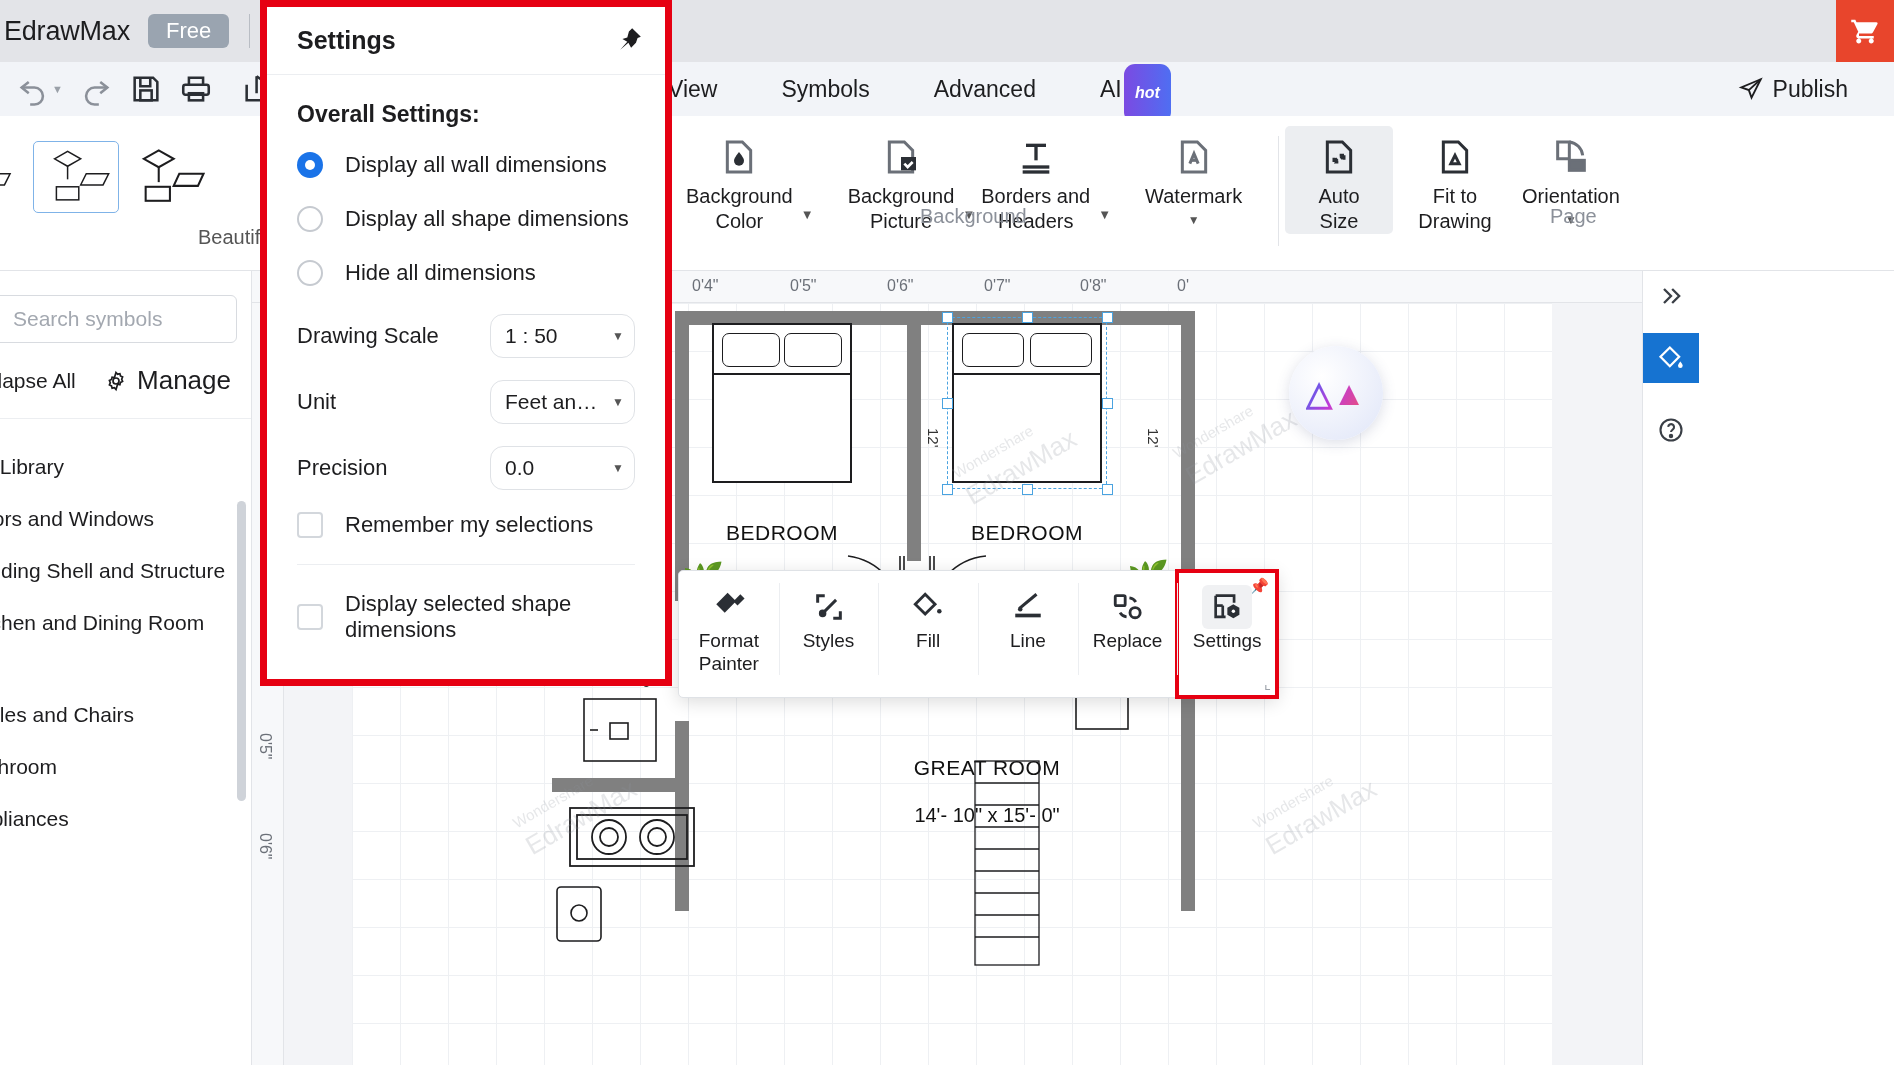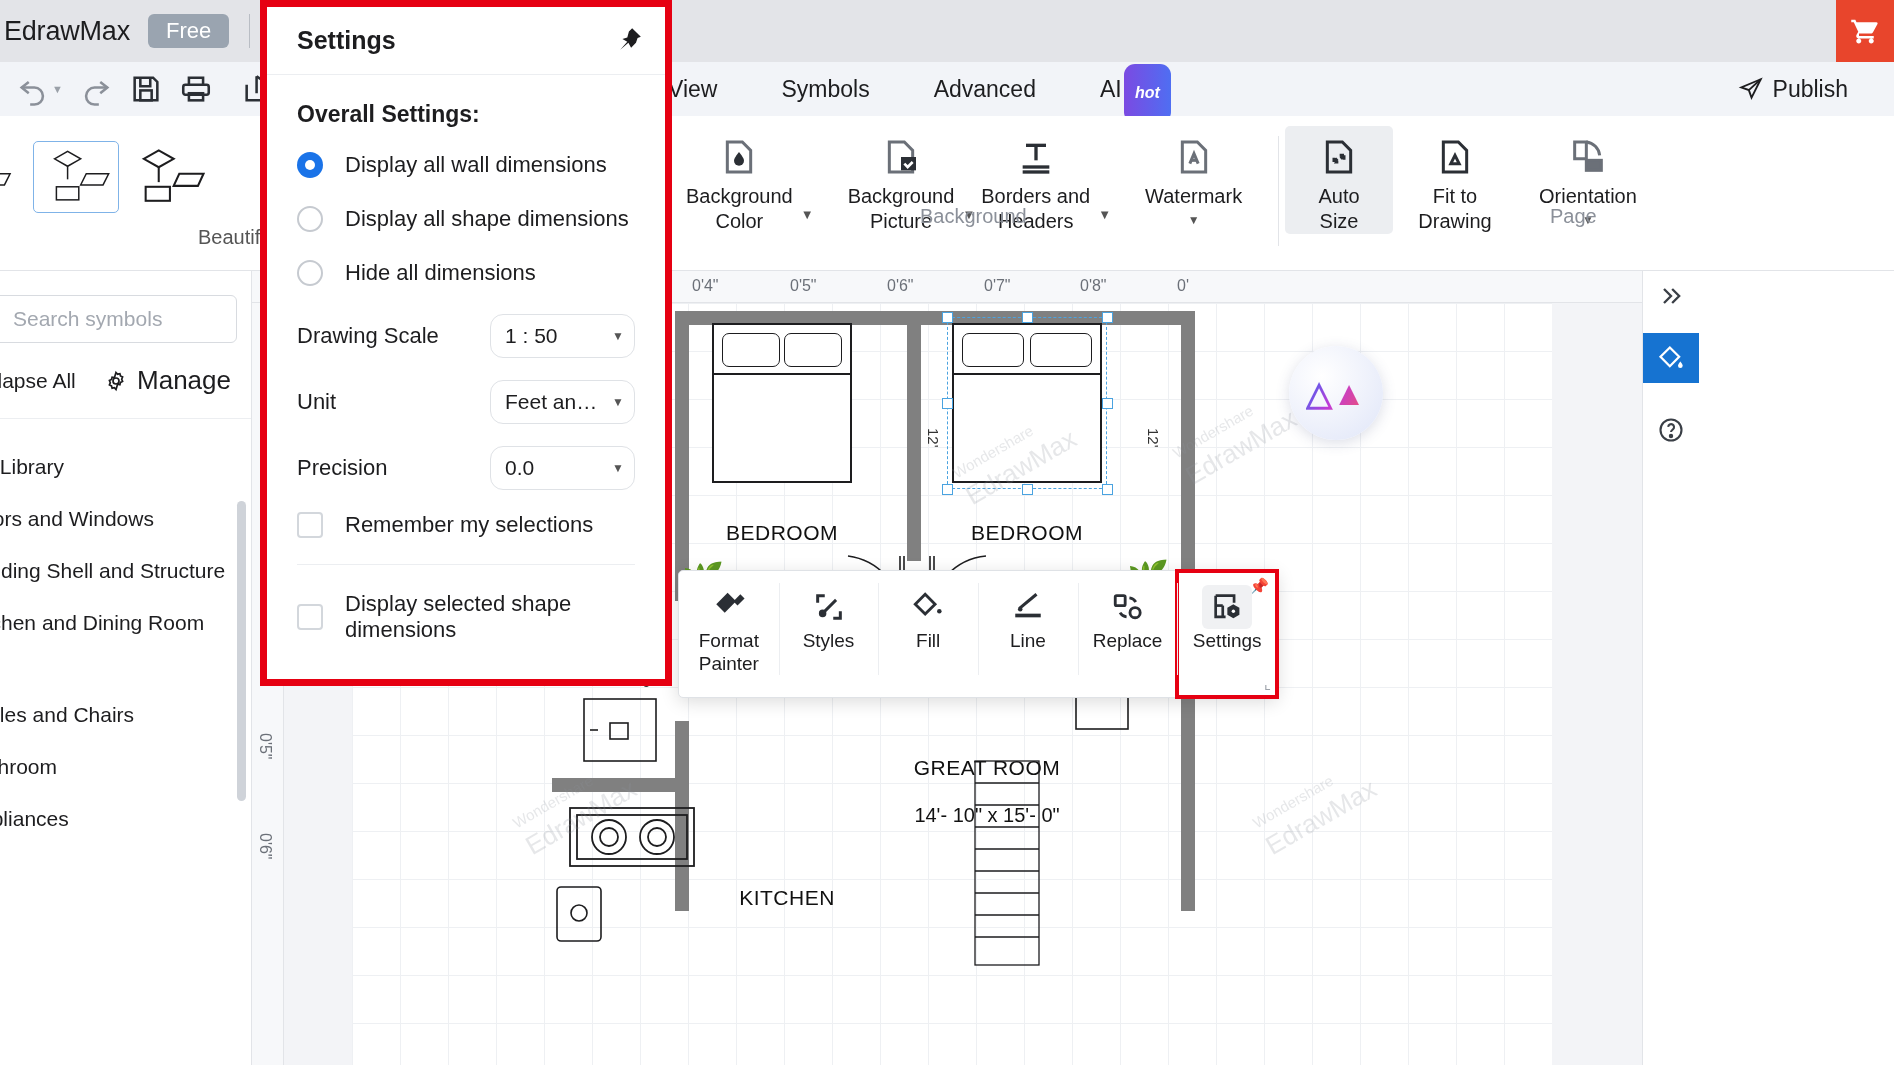--- a/index.html
+++ b/index.html
@@ -457,21 +457,21 @@
         <span class="ricon">
           <svg viewBox="0 0 24 24" fill="none" stroke="#2b2f35" stroke-width="1.8">
             <path d="M5 3h9l5 5v13H5z"></path>
               <path d="M9.5 16l2.5-5 2.5 5z"></path>
           </svg>
         </span>
         <span class="rlabel">Fit to
 Drawing</span>
       </div>
 
-      <div class="rbtn" style="margin-left:24px">
+      <div class="rbtn" style="margin-left:7px">
         <span class="ricon">
           <svg viewBox="0 0 24 24" fill="none" stroke="#6b7078" stroke-width="1.8">
             <path d="M4 3h7v10H4z"></path>
               <path d="M11 3a9 9 0 018 8"></path>
               <rect x="11" y="14" width="9" height="6" fill="#6b7078"></rect>
           </svg>
         </span>
         <span class="rlabel">Orientation</span>
         <span class="rcaret">▼</span>
       </div>
@@ -577,23 +577,20 @@
         <path d="M8 68A62 62 0 0164 8"></path>
           <path d="M8 8v60"></path>
           <path d="M12 8v60"></path>
       </svg>
 
       <div class="room-label" style="left:520px; top:430px; width:230px">
         <div class="rname">GREAT ROOM</div>
         <div class="rdim">14'- 10" x 15'- 0"</div>
       </div>
 
-      <div class="room-label" style="left:350px; top:560px; width:170px">
-        <div class="rname">KITCHEN</div>
-      </div>
       <svg style="position:absolute;left:215px;top:500px;width:130px;height:70px" viewBox="0 0 130 70" fill="none" stroke="#1d1d1f" stroke-width="1.8">
         <rect x="3" y="5" width="124" height="58"></rect>
           <rect x="10" y="12" width="110" height="44"></rect>
         <circle cx="42" cy="34" r="17"></circle>
           <circle cx="42" cy="34" r="9"></circle>
         <circle cx="90" cy="34" r="17"></circle>
           <circle cx="90" cy="34" r="9"></circle>
       </svg>
       <svg style="position:absolute;left:228px;top:390px;width:80px;height:75px" viewBox="0 0 80 75" fill="none" stroke="#1d1d1f" stroke-width="1.6">
         <rect x="4" y="6" width="72" height="62"></rect>

